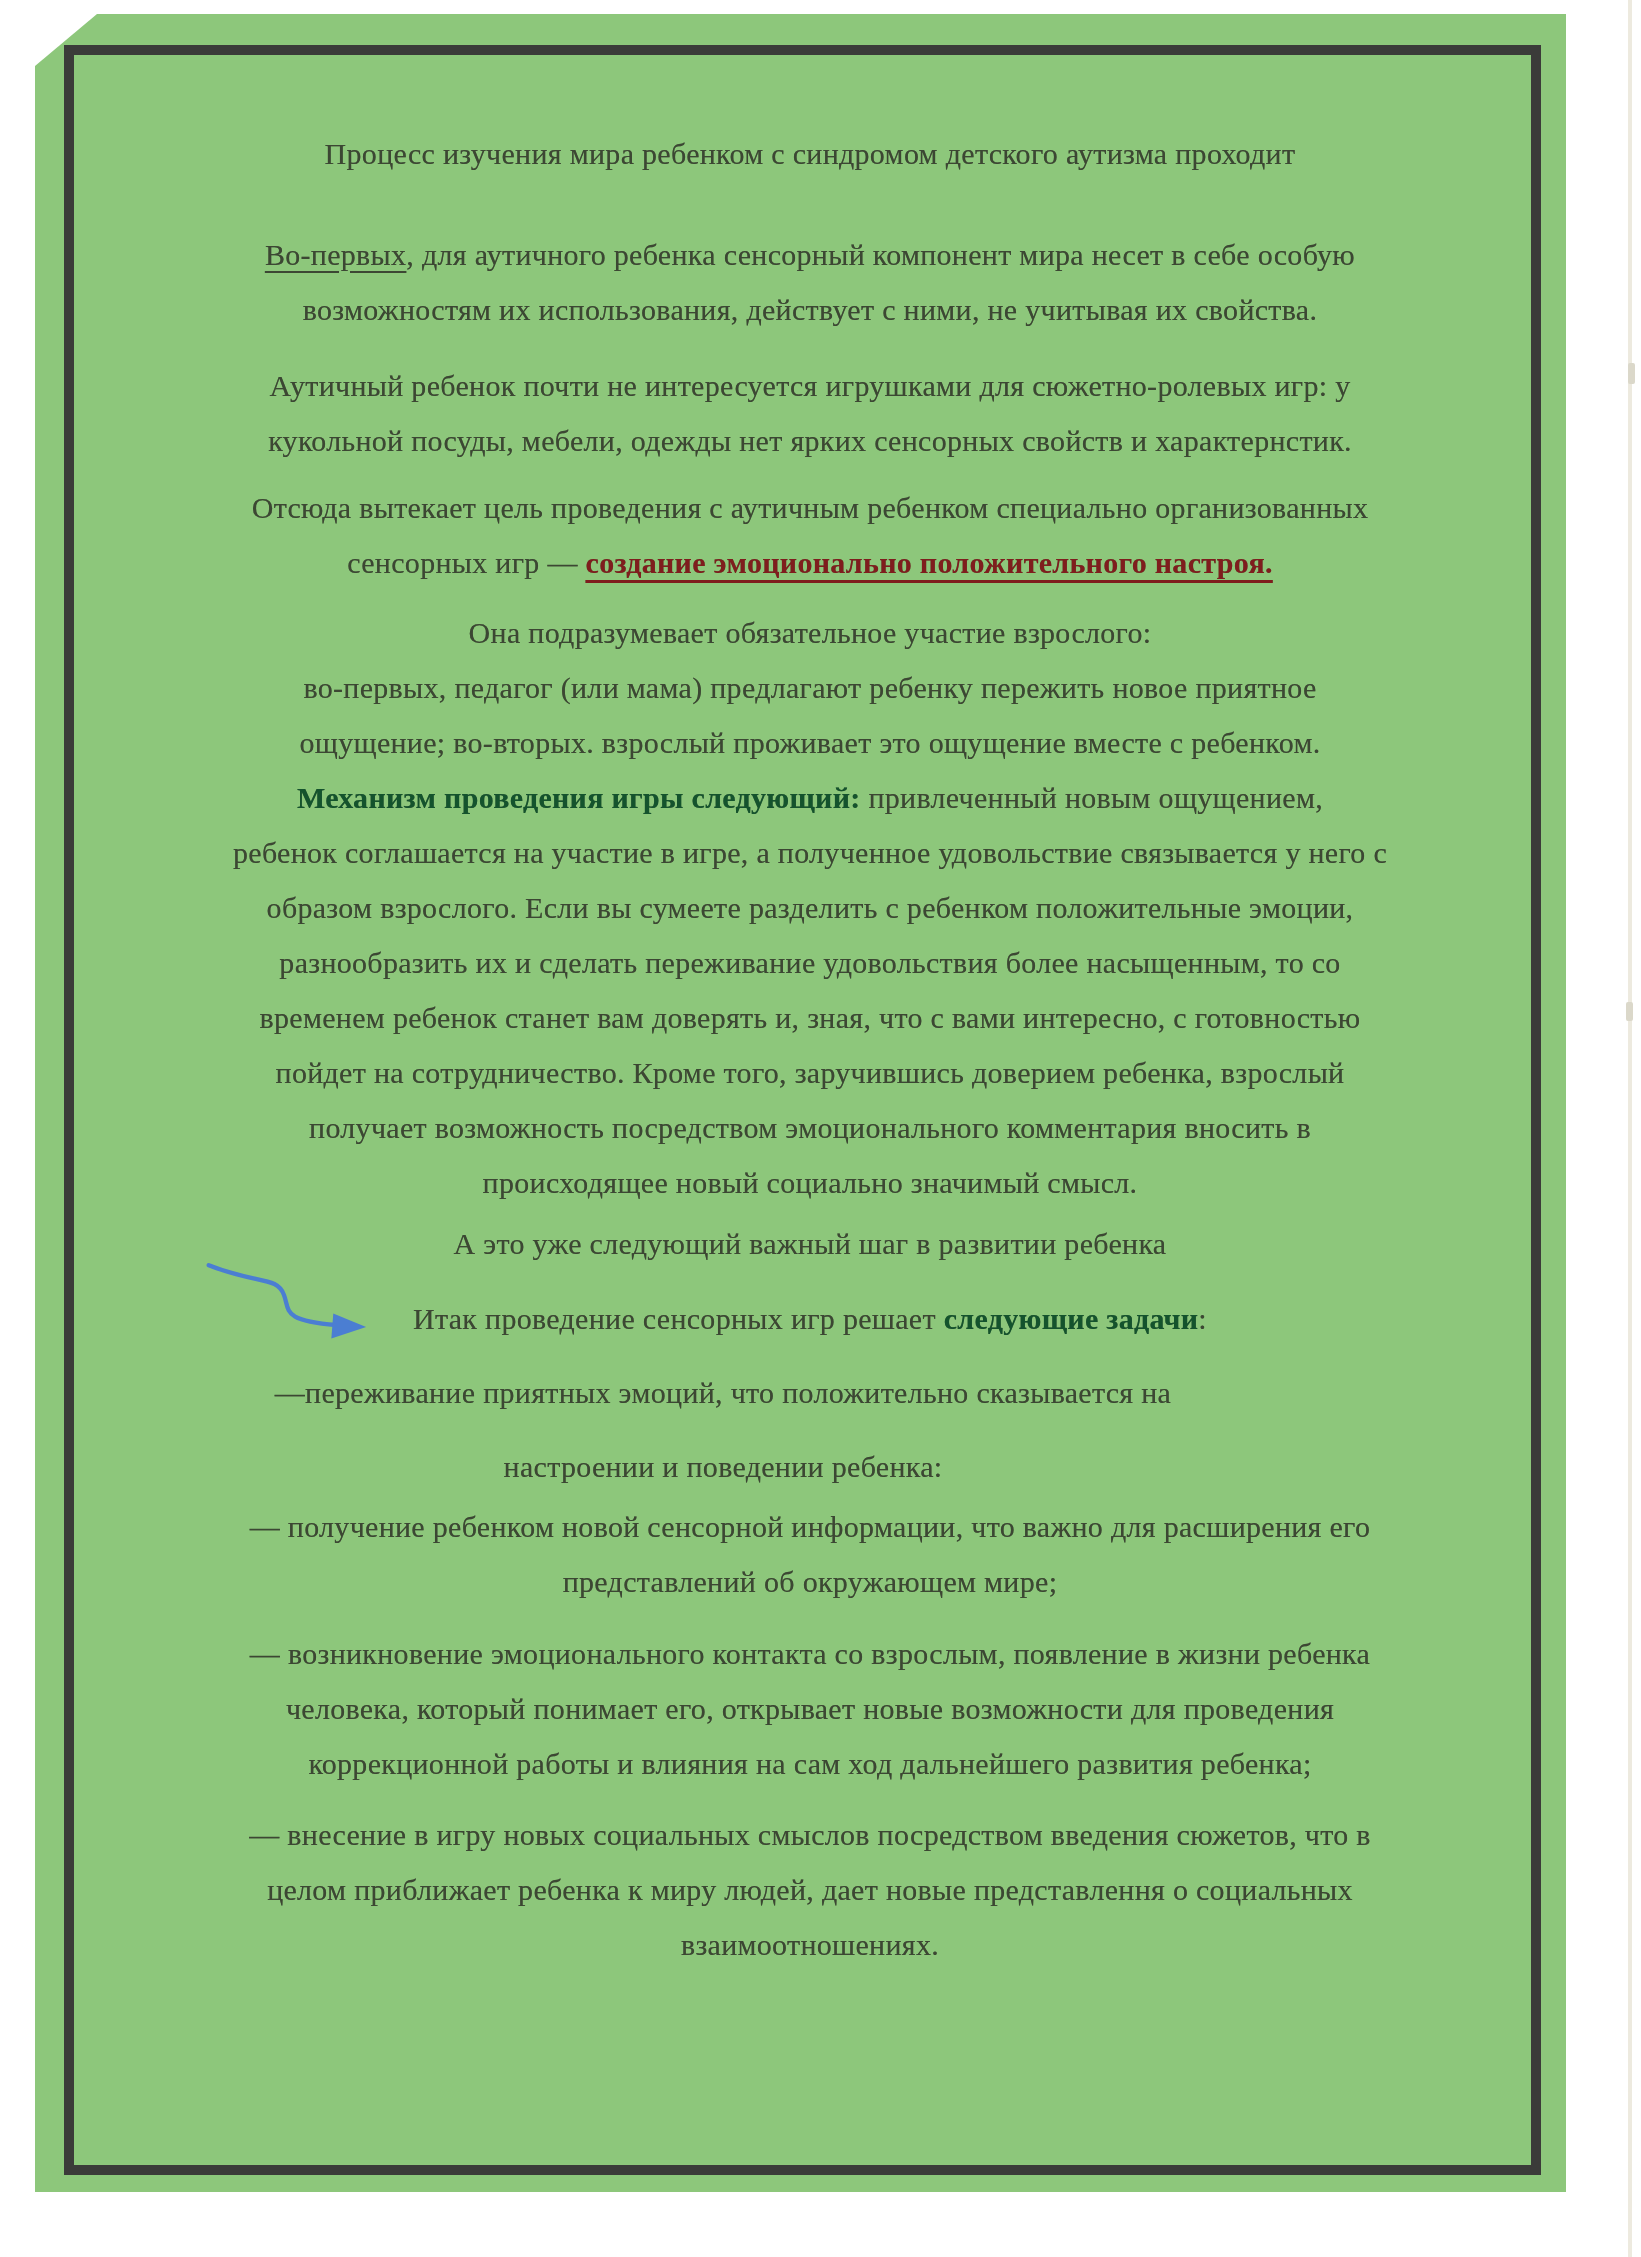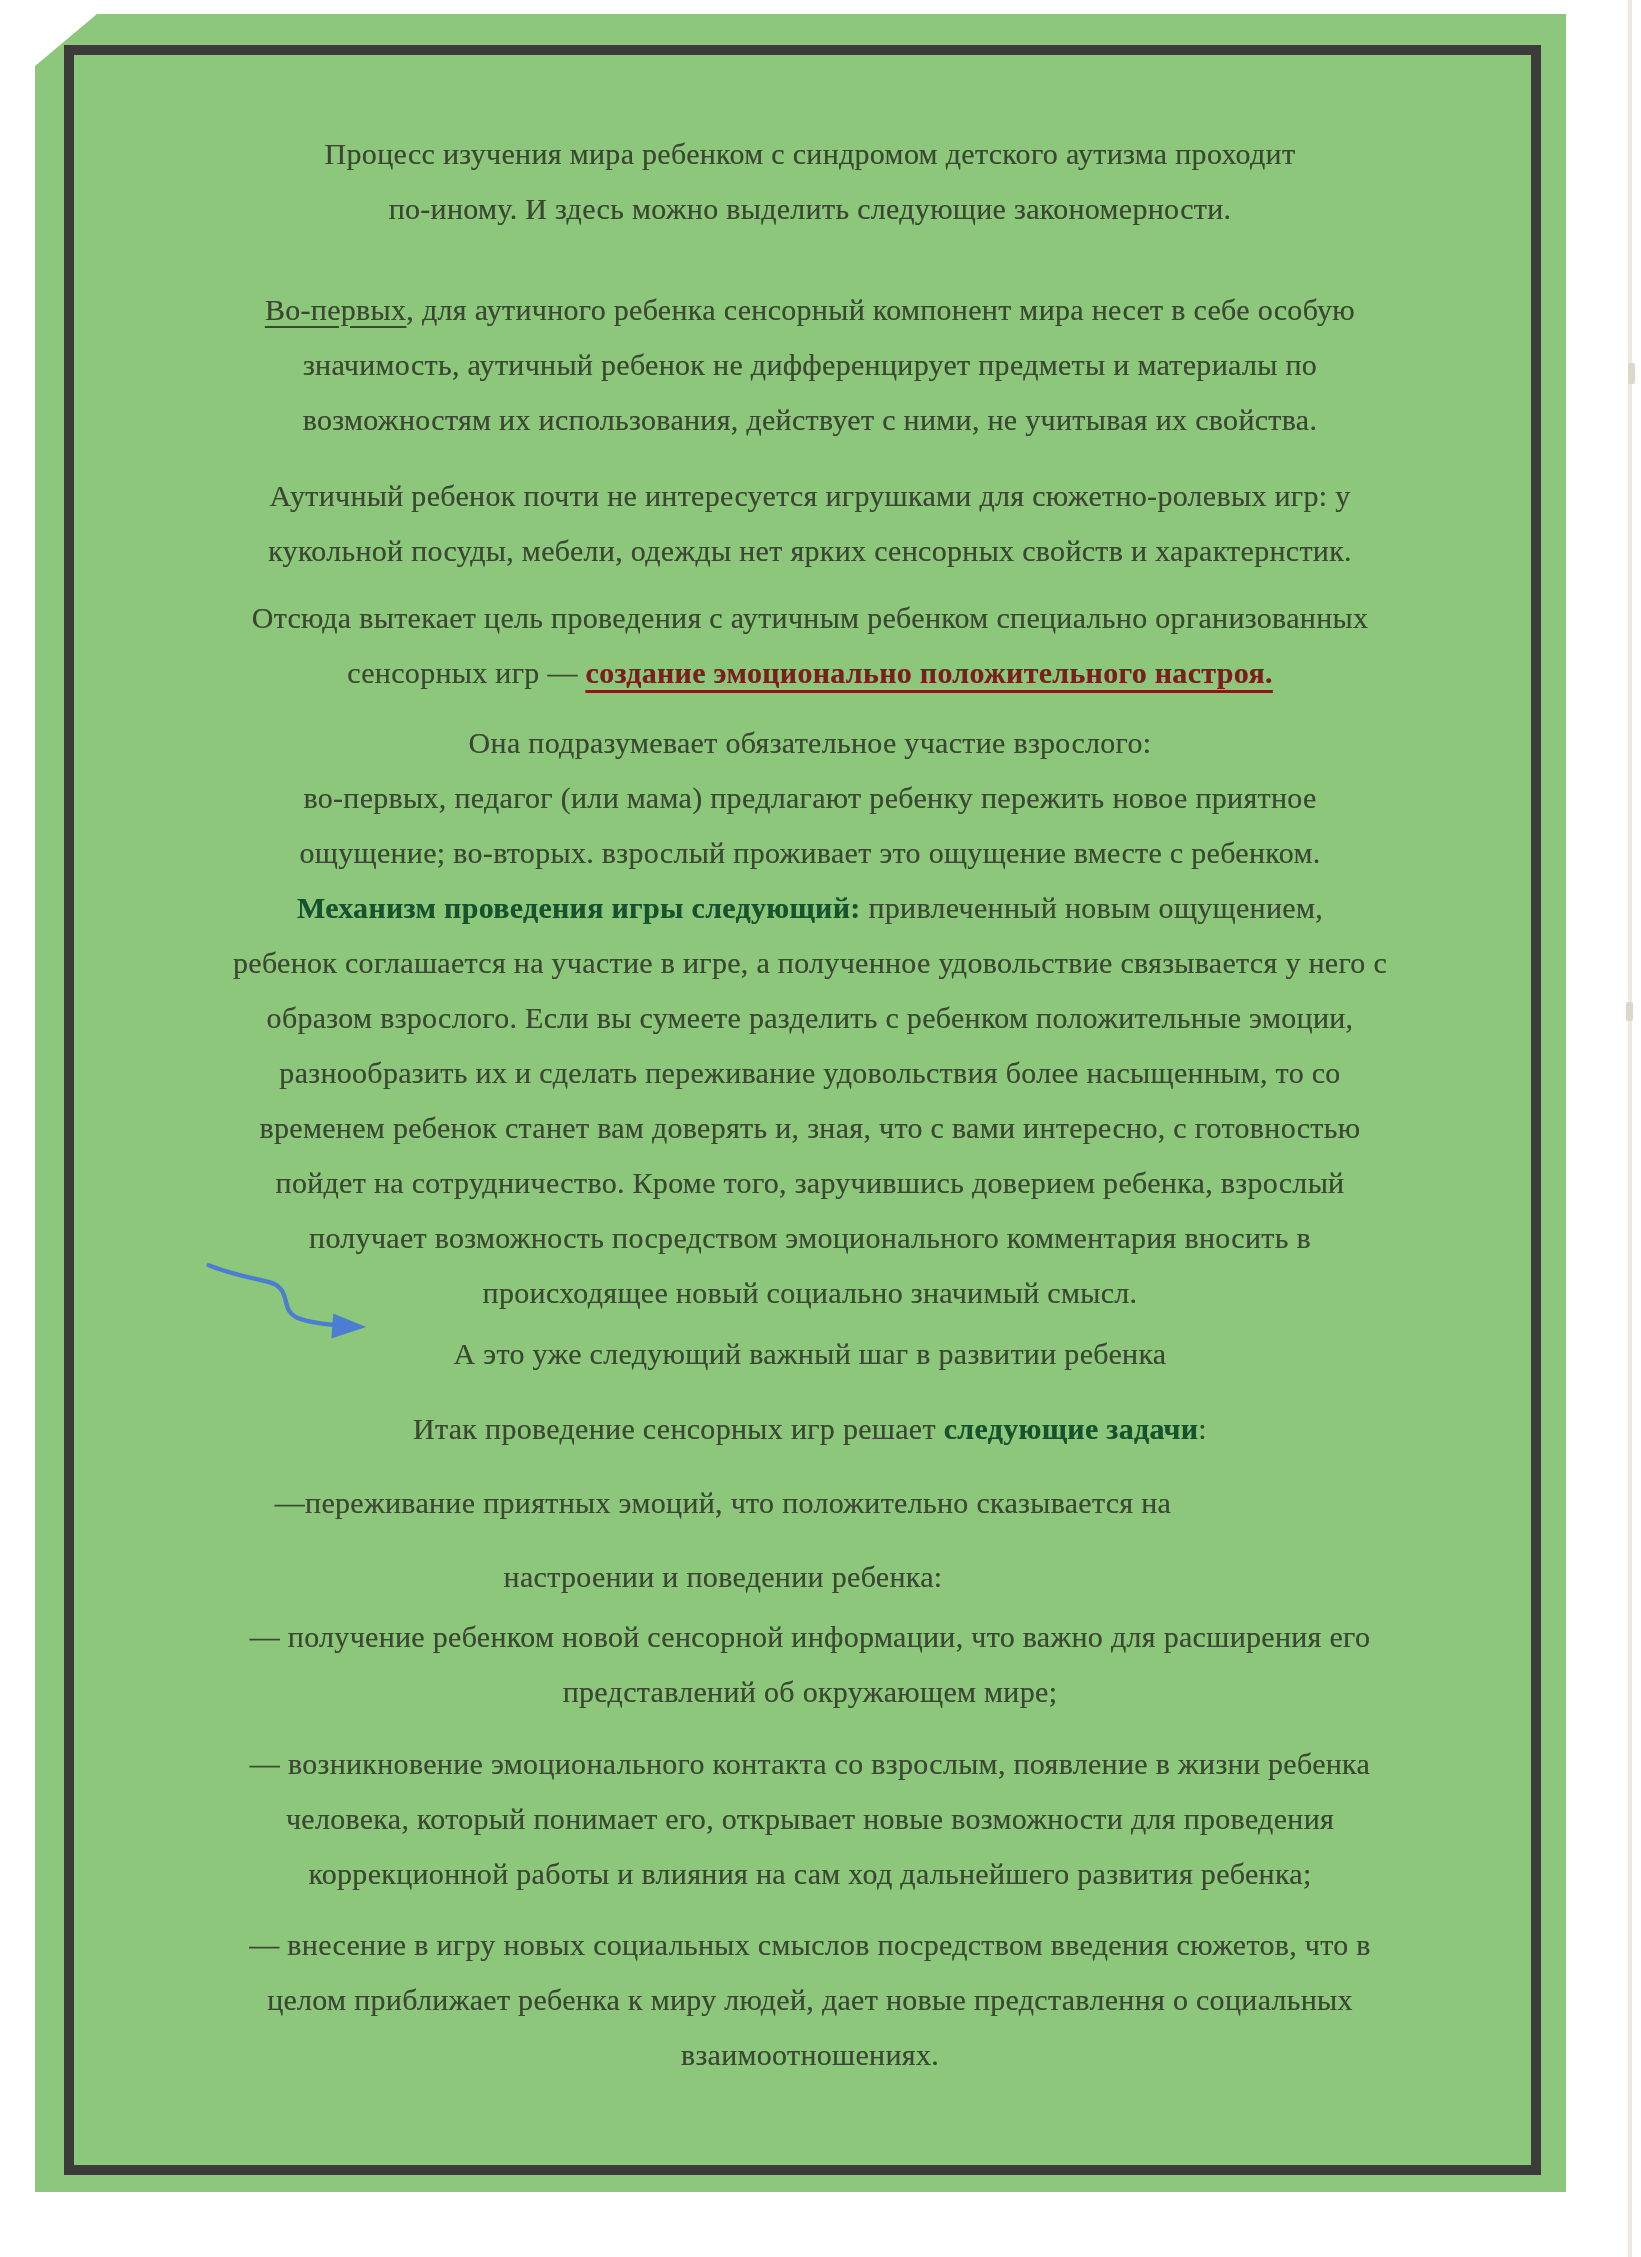--- a/index.html
+++ b/index.html
@@ -41,25 +41,23 @@
 </style>
 </head>
 <body>
 
 <div class="page" style="background: rgb(141, 199, 123);">
   <div class="corner-cut"></div>
   <div class="frame" style="border-color: rgb(59, 59, 57);">
     <div id="content">
         <div class="block" style="margin-top: 0px;">
           <div class="line"><span class="s-n">Процесс изучения мира ребенком с синдромом детского аутизма проходит</span></div>
-          <div class="line"><span class="s-n">по-иному. И здесь можно выделить следующие закономерности.</span></div>
         </div>
         <div class="block" style="margin-top: 46px;">
           <div class="line"><span class="s-u">Во-первых</span><span class="s-n">, для аутичного ребенка сенсорный компонент мира несет в себе особую</span></div>
-          <div class="line"><span class="s-n">значимость, аутичный ребенок не дифференцирует предметы и материалы по</span></div>
           <div class="line"><span class="s-n">возможностям их использования, действует с ними, не учитывая их свойства.</span></div>
         </div>
         <div class="block" style="margin-top: 21px;">
           <div class="line"><span class="s-n">Аутичный ребенок почти не интересуется игрушками для сюжетно-ролевых игр: у</span></div>
           <div class="line"><span class="s-n">кукольной посуды, мебели, одежды нет ярких сенсорных свойств и характернстик.</span></div>
         </div>
         <div class="block" style="margin-top: 12.6px;">
           <div class="line"><span class="s-n">Отсюда вытекает цель проведения с аутичным ребенком специально организованных</span></div>
           <div class="line"><span class="s-n">сенсорных игр — </span><span class="s-bu">создание эмоционально положительного настроя.</span></div>
         </div>

